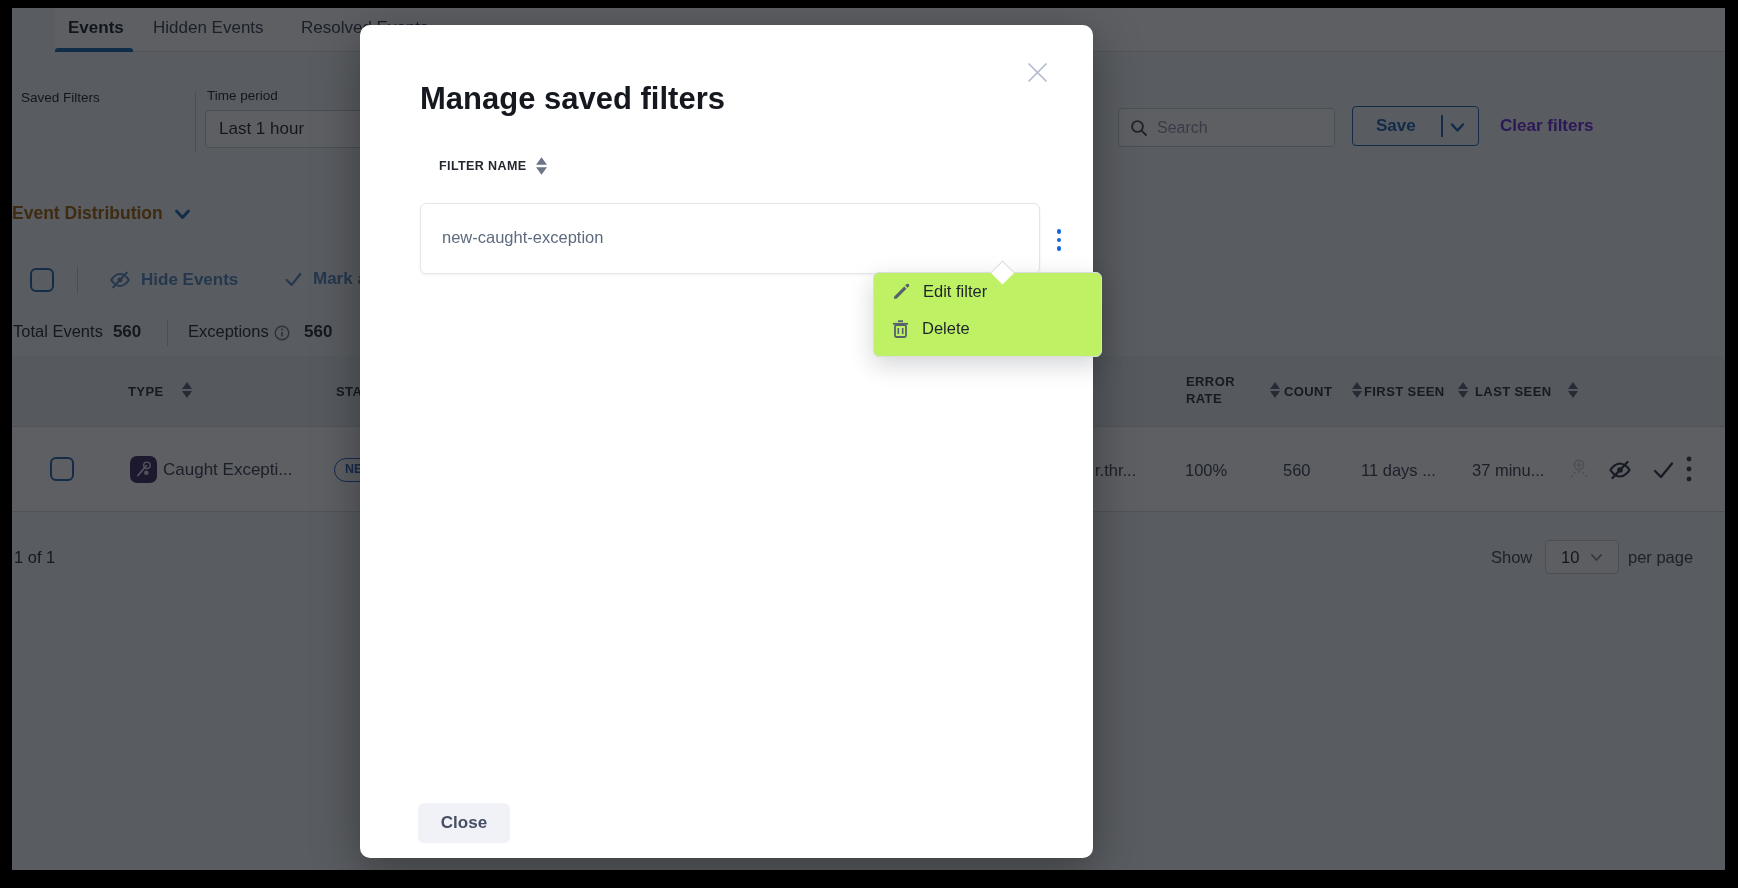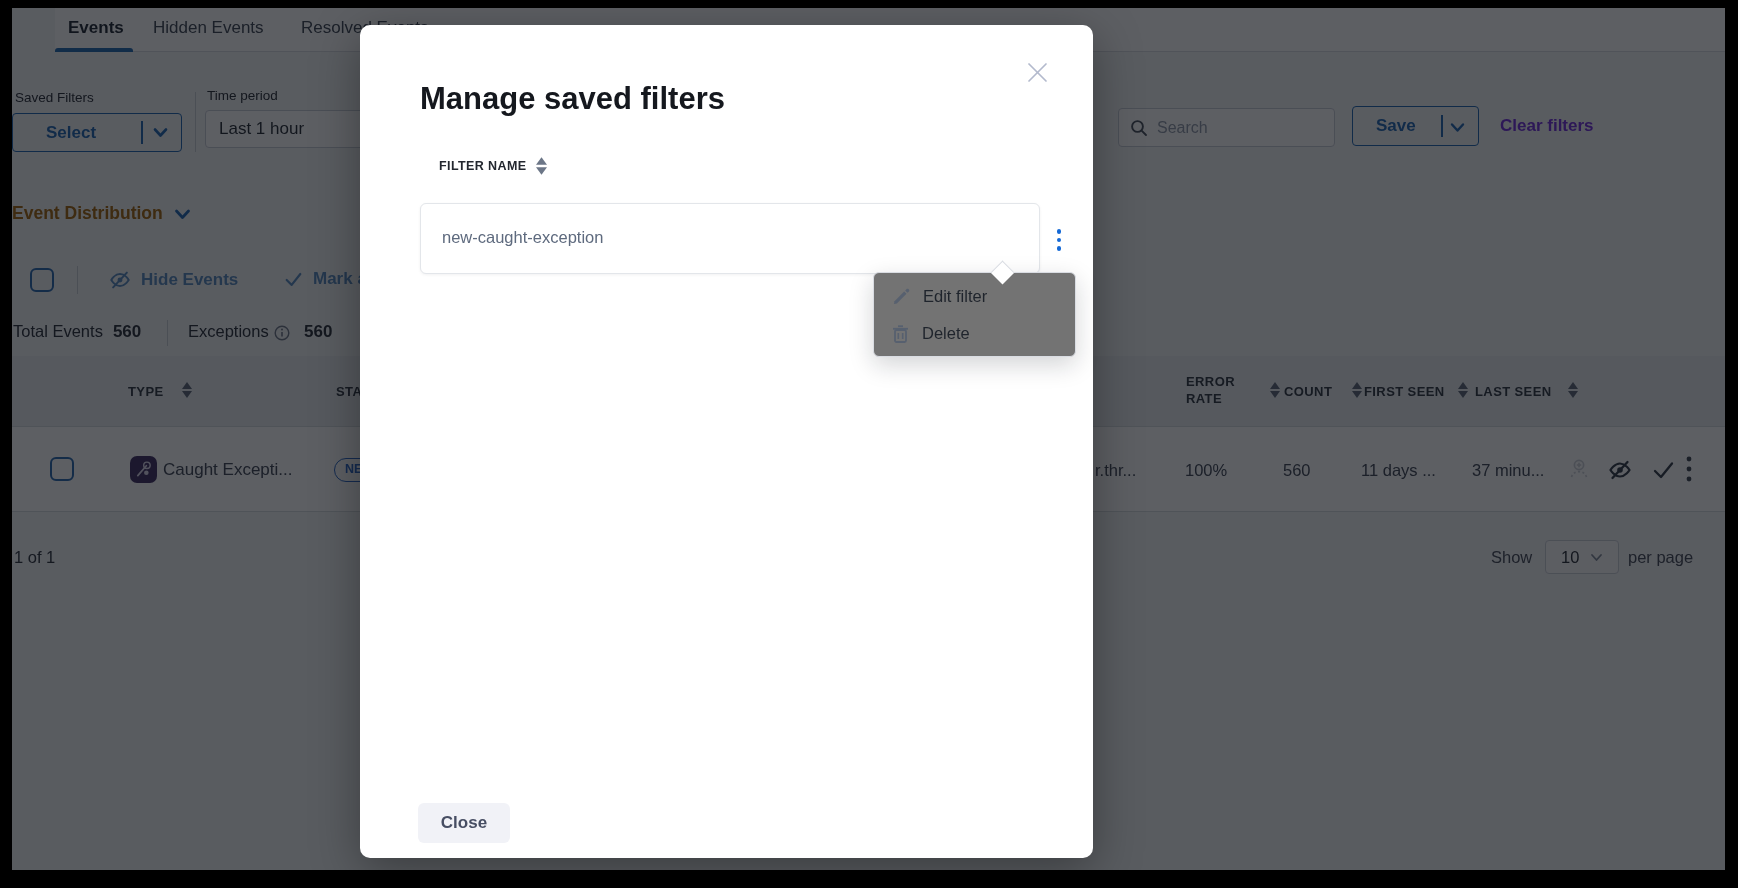--- a/index.html
+++ b/index.html
@@ -55,51 +55,42 @@
   .modal-title { position:absolute; left:60px; top:56px; font-size:31px; font-weight:bold; color:#15181e; }
   .modal-x { position:absolute; left:660px; top:30px; width:34px; height:34px; display:flex; align-items:center; justify-content:center; color:#b3bacd; cursor:pointer; }
   .col-header { position:absolute; left:79px; top:132px; font-size:12.5px; font-weight:bold; letter-spacing:.4px; color:#23272f; display:flex; align-items:center; gap:9px; }
   .filter-card { position:absolute; left:60px; top:178px; width:620px; height:71px; background:#fff; border:1px solid #e3e6ea; border-radius:6px; box-shadow:0 1px 3px rgba(20,25,40,.06); }
   .filter-name { position:absolute; left:21px; top:24px; font-size:16.5px; color:#5e6a7e; }
   .kebab { position:absolute; left:626px; top:20px; width:24px; height:32px; display:flex; flex-direction:column; align-items:center; justify-content:center; gap:4px; cursor:pointer; }
   .kebab i { width:4.5px; height:4.5px; border-radius:50%; background:#1569d6; }
   .close-btn { position:absolute; left:58px; top:778px; width:92px; height:40px; background:#f1f2f7; border-radius:6px; border:none; font-family:"Liberation Sans",sans-serif; font-size:17px; font-weight:bold; color:#474e63; cursor:pointer; }
 
   
-  .popover { position:absolute; left:873px; top:272px; width:203px; height:85px; background:#737373; border:1px solid #d9dce2; border-radius:6px; box-shadow:0 8px 24px rgba(15,20,35,.18); z-index:40; padding-top:5px; }
+  .popover { position:absolute; left:873px; top:272px; width:229px; height:85px; background:#bef264; border:1px solid #d9dce2; border-radius:6px; box-shadow:0 8px 24px rgba(15,20,35,.18); z-index:40; }
   .popover .caret { position:absolute; left:120px; top:-9px; width:17px; height:17px; background:#fff; border-left:1px solid #d9dce2; border-top:1px solid #d9dce2; transform:rotate(45deg); }
   .menu-item { display:flex; align-items:center; gap:13px; height:37px; padding-left:18px; font-size:16.5px; color:#1f242c; cursor:pointer; }
   .menu-item .mi-icon { color:#57606f; display:flex; }
 
   .sort-icon { display:inline-flex; flex-direction:column; gap:2px; align-items:center; }
   svg { display:block; }
 </style>
 </head>
 <body>
 
 <div class="app">
   <div class="page">
 
     <div class="tabbar">
       <div class="tab active" style="left:13px;"><span>Events</span></div>
       <div class="tab" style="left:98px;"><span>Hidden Events</span></div>
       <div class="tab" style="left:246px;"><span>Resolved Events</span></div>
       <div class="tab-underline"></div>
     </div>
 
-    <div class="abs field-label" style="left:3px; top:82px;">Saved Filters</div>
-    <div class="select-btn">
-      <span class="lbl">Select</span>
-      <span class="sep"></span>
-      <span class="abs" style="left:140px; top:13px;">
-        <svg width="15" height="11" viewBox="0 0 15 11">
-            <polyline points="2,2.5 7.5,8.5 13,2.5" fill="none" stroke="#1b63b0" stroke-width="2.6" stroke-linecap="round" stroke-linejoin="round"></polyline>
-          </svg>
-      </span>
-    </div>
+    <div class="abs field-label" style="left:9px; top:82px;">Saved Filters</div>
     <div class="vdivider" style="left:183px; top:84px; height:60px;"></div>
     <div class="abs field-label" style="left:195px; top:80px;">Time period</div>
     <div class="input-box" style="left:193px; top:102px; width:240px; height:38px;">
       <span class="val" style="margin-left:13px;">Last 1 hour</span>
     </div>
 
     <div class="input-box" style="left:1106px; top:100px; width:217px; height:39px;">
       <span style="margin-left:11px; display:flex;">
         <svg width="18" height="18" viewBox="0 0 18 18">
             <circle cx="7.5" cy="7.5" r="5.4" fill="none" stroke="#454c59" stroke-width="1.9"></circle>

